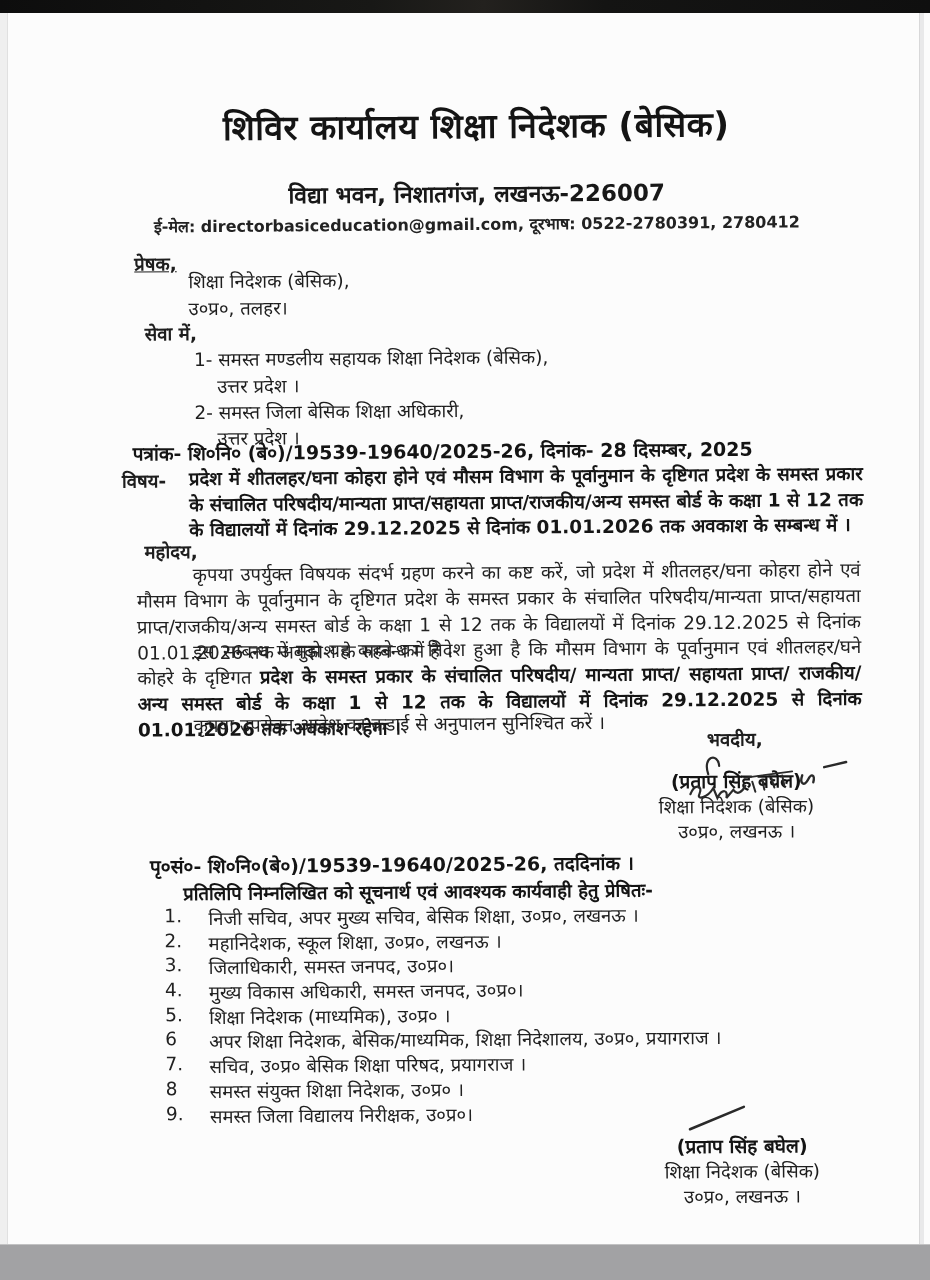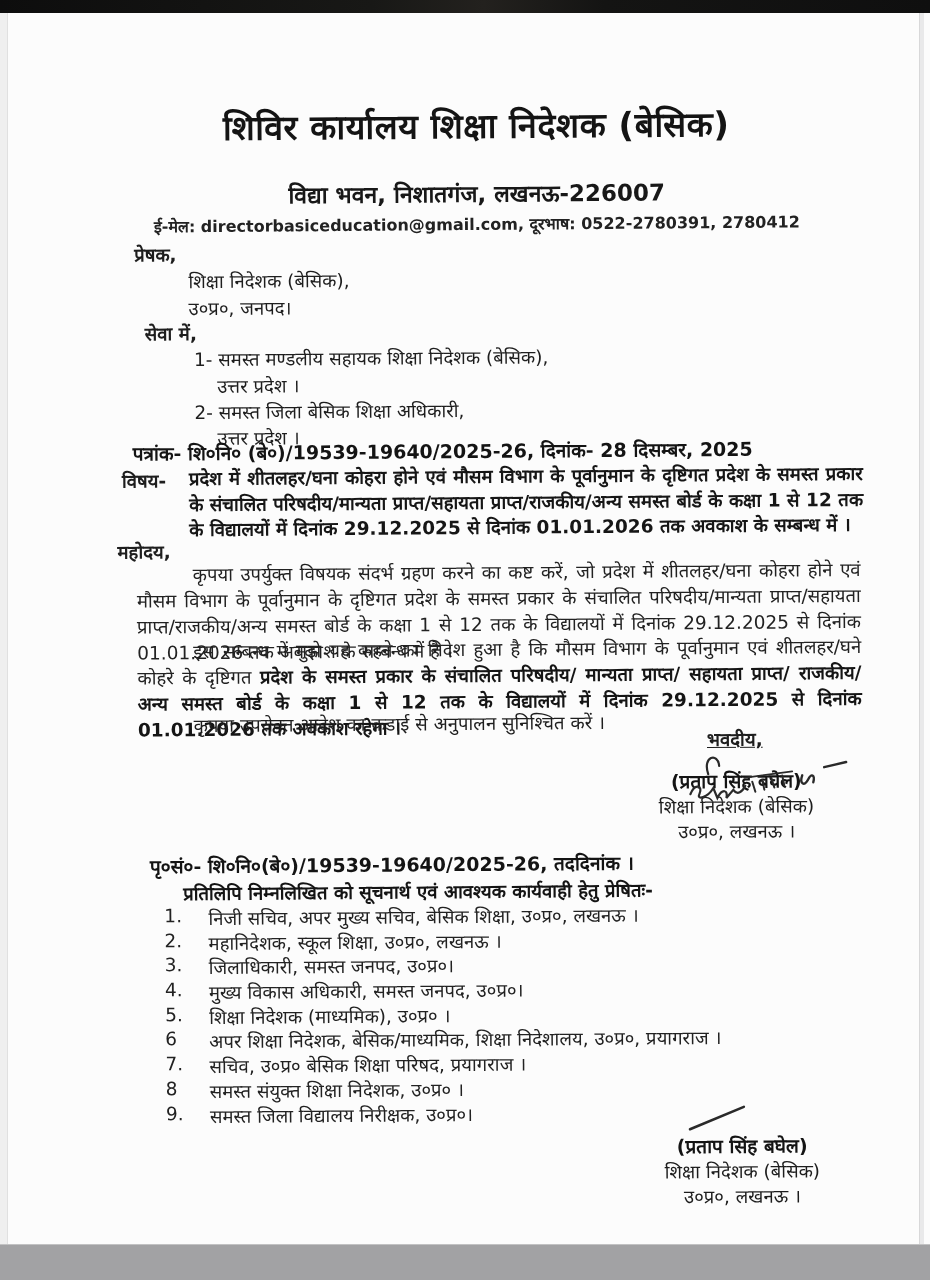--- a/index.html
+++ b/index.html
@@ -48,42 +48,42 @@
   <div class="edge-left"></div>
   <div class="edge-right"></div>
   <div class="strip-bottom"></div>
 
   <div class="tilt">
 
     <div class="abs center title">शिविर कार्यालय शिक्षा निदेशक (बेसिक)</div>
     <div class="abs center address">विद्या भवन, निशातगंज, लखनऊ-226007</div>
     <div class="abs center contact">ई-मेल: directorbasiceducation@gmail.com, दूरभाष: 0522-2780391, 2780412</div>
 
-    <div class="abs fs b" style="left:137px;top:239px;">प्रेषक,</div>
+    <div class="abs fs b" style="left:137px;top:248px;text-decoration:underline;">प्रेषक,</div>
     <div class="abs fs" style="left:191px;top:266px;">शिक्षा निदेशक (बेसिक),</div>
-    <div class="abs fs" style="left:191px;top:293px;">उ०प्र०, जनपद।</div>
+    <div class="abs fs" style="left:191px;top:293px;">उ०प्र०, तलहर।</div>
 
     <div class="abs fs b" style="left:147px;top:318px;">सेवा में,</div>
     <div class="abs fs" style="left:196px;top:344px;"><span>1-</span> <span>समस्त मण्डलीय सहायक शिक्षा निदेशक (बेसिक),</span></div>
     <div class="abs fs" style="left:219px;top:371px;">उत्तर प्रदेश ।</div>
     <div class="abs fs" style="left:196px;top:397px;"><span>2-</span> <span>समस्त जिला बेसिक शिक्षा अधिकारी,</span></div>
     <div class="abs fs" style="left:219px;top:423px;">उत्तर प्रदेश ।</div>
 
     <div class="abs b" style="left:134px;top:438px;font-size:19px;color:#141414;">पत्रांक- शि०नि० (बे०)/19539-19640/2025-26, दिनांक- 28 दिसम्बर, 2025</div>
 
     <div class="abs fs b" style="left:123px;top:465px;">विषय-</div>
     <div class="subject-text">प्रदेश में शीतलहर/घना कोहरा होने एवं मौसम विभाग के पूर्वानुमान के दृष्टिगत प्रदेश के समस्त प्रकार के संचालित परिषदीय/मान्यता प्राप्त/सहायता प्राप्त/राजकीय/अन्य समस्त बोर्ड के कक्षा 1 से 12 तक के विद्यालयों में दिनांक 29.12.2025 से दिनांक 01.01.2026 तक अवकाश के सम्बन्ध में ।</div>
 
-    <div class="abs fs b" style="left:118px;top:536px;">महोदय,</div>
+    <div class="abs fs b" style="left:145px;top:536px;">महोदय,</div>
 
     <div class="para" style="top:560px;text-indent:56px;">कृपया उपर्युक्त विषयक संदर्भ ग्रहण करने का कष्ट करें, जो प्रदेश में शीतलहर/घना कोहरा होने एवं मौसम विभाग के पूर्वानुमान के दृष्टिगत प्रदेश के समस्त प्रकार के संचालित परिषदीय/मान्यता प्राप्त/सहायता प्राप्त/राजकीय/अन्य समस्त बोर्ड के कक्षा 1 से 12 तक के विद्यालयों में दिनांक 29.12.2025 से दिनांक 01.01.2026 तक अवकाश के सम्बन्ध में है ।</div>
     <div class="para" style="top:637px;text-indent:56px;"><span>इस सम्बन्ध में मुझे यह कहने का निदेश हुआ है कि मौसम विभाग के पूर्वानुमान एवं शीतलहर/घने कोहरे के दृष्टिगत </span><span class="b" style="color:#151515;">प्रदेश के समस्त प्रकार के संचालित परिषदीय/ मान्यता प्राप्त/ सहायता प्राप्त/ राजकीय/ अन्य समस्त बोर्ड के कक्षा 1 से 12 तक के विद्यालयों में दिनांक 29.12.2025 से दिनांक 01.01.2026 तक अवकाश रहेगा ।</span></div>
     <div class="abs fs" style="left:193px;top:710px;">कृपया उपरोक्त आदेश का कडाई से अनुपालन सुनिश्चित करें ।</div>
 
-    <div class="abs fs b" style="left:706px;top:728px;text-decoration:underline;">भवदीय,</div>
+    <div class="abs fs b" style="left:706px;top:728px;">भवदीय,</div>
     <div class="sig" style="left:645px;top:771px;width:180px;">
       <div class="name">(प्रताप सिंह बघेल)</div>
       <div>शिक्षा निदेशक (बेसिक)</div>
       <div>उ०प्र०, लखनऊ ।</div>
     </div>
     <svg class="ink" style="left:655px;top:750px;" width="215" height="66" viewBox="0 0 215 66">
       <path d="M52,26 C46,8 62,4 63,18" fill="none" stroke="#2a2a2a" stroke-width="2.2" stroke-linecap="round"></path>
       <path d="M34,46 c5,-12 13,-8 9,0 c-3,6 8,4 14,-6 l4,10 c5,-10 11,-8 9,0 l7,-8 c4,6 9,2 12,-4" fill="none" stroke="#2a2a2a" stroke-width="2.2" stroke-linecap="round"></path>
       <path d="M96,34 l3,10 M106,32 l2,10 M115,30 l3,10 M126,28 l2,10" fill="none" stroke="#2a2a2a" stroke-width="2" stroke-linecap="round"></path>
       <path d="M88,30 l48,-6" fill="none" stroke="#2a2a2a" stroke-width="1.8" stroke-linecap="round"></path>

